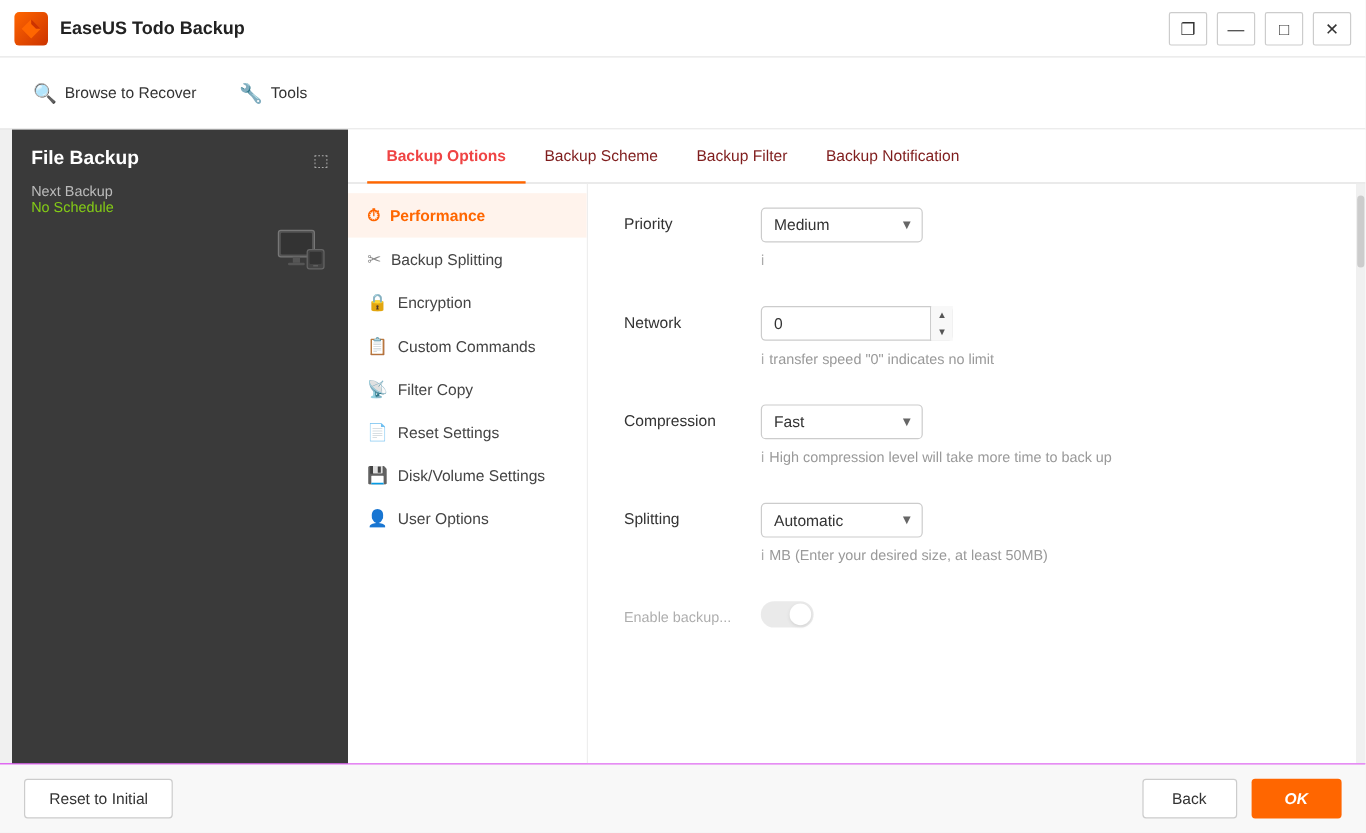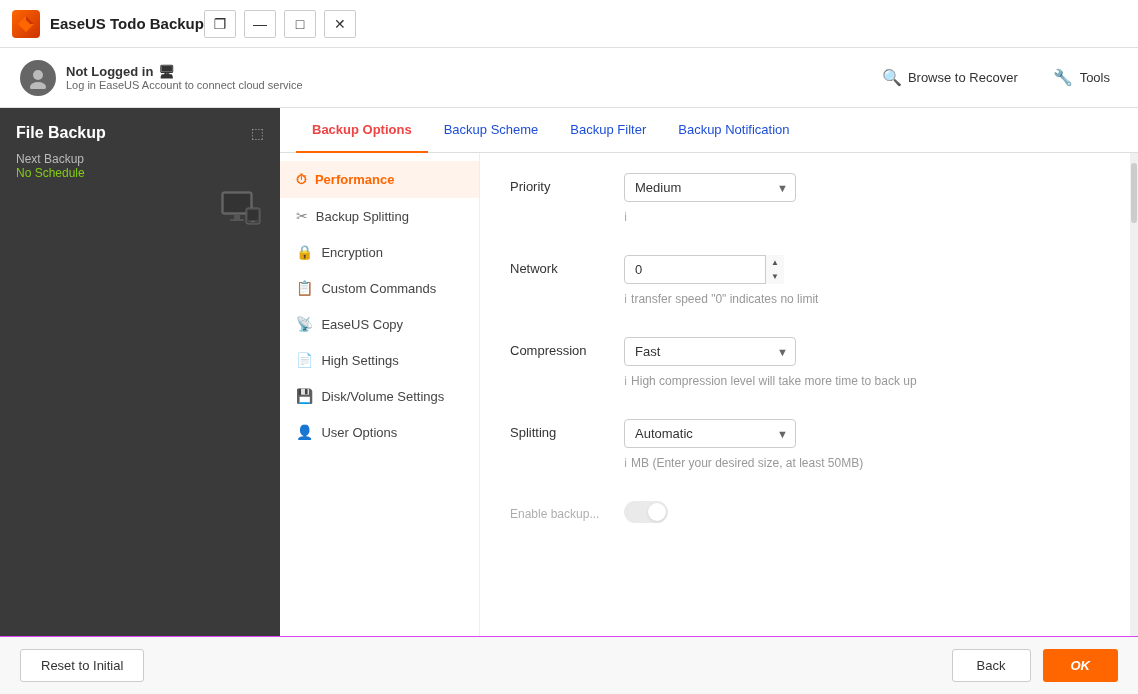--- a/index.html
+++ b/index.html
@@ -1,20 +1,20 @@
 <!DOCTYPE html>
 <html><head>
   <meta charset="utf-8">
   <style>
     * { box-sizing: border-box; margin: 0; padding: 0; }
     body { font-family: 'Segoe UI', Arial, sans-serif; font-size: 13px; background: #f0f0f0; width: 1138px; height: 694px; overflow: hidden; }
 
     
     .title-bar {
-      display: flex; align-items: center; 
+      display: flex; align-items: center; justify-content: space-between;
       background: #fff; height: 48px; padding: 0 12px;
       border-bottom: 1px solid #e0e0e0;
     }
     .title-bar-left { display: flex; align-items: center; gap: 10px; }
     .app-logo {
       width: 28px; height: 28px;
       background: linear-gradient(135deg, #ff6600, #cc3300);
       border-radius: 4px;
       display: flex; align-items: center; justify-content: center;
       color: white; font-weight: bold; font-size: 12px;
@@ -44,21 +44,21 @@
     .user-sub { font-size: 11px; color: #666; }
     .header-actions { display: flex; align-items: center; gap: 20px; }
     .header-btn {
       display: flex; align-items: center; gap: 6px;
       cursor: pointer; color: #333; font-size: 13px; background: none; border: none; padding: 4px 8px;
     }
     .header-icon { font-size: 16px; }
 
     
     .main-layout {
-      display: flex; height: calc(694px - 48px - 60px - 58px);
+      display: flex; height: calc(694px - 48px - 60px - 58px); padding-left: 10px;
     }
 
     
     .sidebar {
       width: 280px; min-width: 280px;
       background: #3a3a3a; color: white;
       padding: 16px;
     }
     .sidebar-item-header {
       display: flex; align-items: center; justify-content: space-between;
@@ -77,21 +77,21 @@
     
     .content-area {
       flex: 1; background: #fff; display: flex; flex-direction: column;
     }
 
     
     .tabs {
       display: flex; border-bottom: 1px solid #ddd; padding: 0 16px; background: #fff;
     }
     .tab {
-      padding: 14px 16px; cursor: pointer; font-size: 13px; color: #1d4ed8;
+      padding: 14px 16px; cursor: pointer; font-size: 13px; color: #7f1d1d;
       border-bottom: 2px solid transparent; margin-bottom: -1px;
     }
     .tab.active { color: #ef4444; border-bottom: 2px solid #ff6600; font-weight: 600; }
 
     
     .tab-content {
       display: flex; flex: 1; overflow: hidden;
     }
 
     
@@ -113,21 +113,21 @@
     }
     .setting-row {
       display: flex; align-items: flex-start; margin-bottom: 30px; gap: 14px;
     }
     .setting-label {
       width: 100px; min-width: 100px; font-size: 13px; color: #333;
       padding-top: 6px;
     }
     .setting-control { flex: 1; }
     .select-wrapper {
-      position: relative; width: 172px; display: inline-block;
+      position: relative; width: 135px; display: inline-block;
     }
     .select-wrapper select {
       width: 100%; padding: 6px 30px 6px 10px; border: 1px solid #ccc;
       border-radius: 4px; font-size: 13px; appearance: none;
       background: #fff; cursor: pointer; color: #333;
     }
     .select-arrow {
       position: absolute; right: 8px; top: 50%; transform: translateY(-50%);
       pointer-events: none; color: #666; font-size: 11px;
     }
@@ -222,35 +222,20 @@
   </div>
   <div class="title-bar-controls">
     <button class="title-btn">❐</button>
     <button class="title-btn">—</button>
     <button class="title-btn">□</button>
     <button class="title-btn close">✕</button>
   </div>
 </div>
 
 <div class="header">
-  <div class="user-section">
-    <div class="avatar">
-      <svg width="22" height="22" viewBox="0 0 22 22">
-        <circle cx="11" cy="8" r="5" fill="#bbb"></circle>
-        <ellipse cx="11" cy="20" rx="8" ry="5" fill="#bbb"></ellipse>
-      </svg>
-    </div>
-    <div class="user-info">
-      <div class="user-name">
-        <span>Not Logged in</span>
-        <span style="font-size:13px;">🖥</span>
-      </div>
-      <div class="user-sub">Log in EaseUS Account to connect cloud service</div>
-    </div>
-  </div>
   <div class="header-actions">
     <button class="header-btn">
       <span class="header-icon">🔍</span>
       <span>Browse to Recover</span>
     </button>
     <button class="header-btn">
       <span class="header-icon">🔧</span>
       <span>Tools</span>
     </button>
   </div>
@@ -308,25 +293,25 @@
         <div class="nav-item">
           <span class="nav-icon">🔒</span>
           <span>Encryption</span>
         </div>
         <div class="nav-item">
           <span class="nav-icon">📋</span>
           <span>Custom Commands</span>
         </div>
         <div class="nav-item">
           <span class="nav-icon">📡</span>
-          <span>EaseUS Copy</span>
+          <span>Filter Copy</span>
         </div>
         <div class="nav-item">
           <span class="nav-icon">📄</span>
-          <span>High Settings</span>
+          <span>Reset Settings</span>
         </div>
         <div class="nav-item">
           <span class="nav-icon">💾</span>
           <span>Disk/Volume Settings</span>
         </div>
         <div class="nav-item">
           <span class="nav-icon">👤</span>
           <span>User Options</span>
         </div>
       </div>

